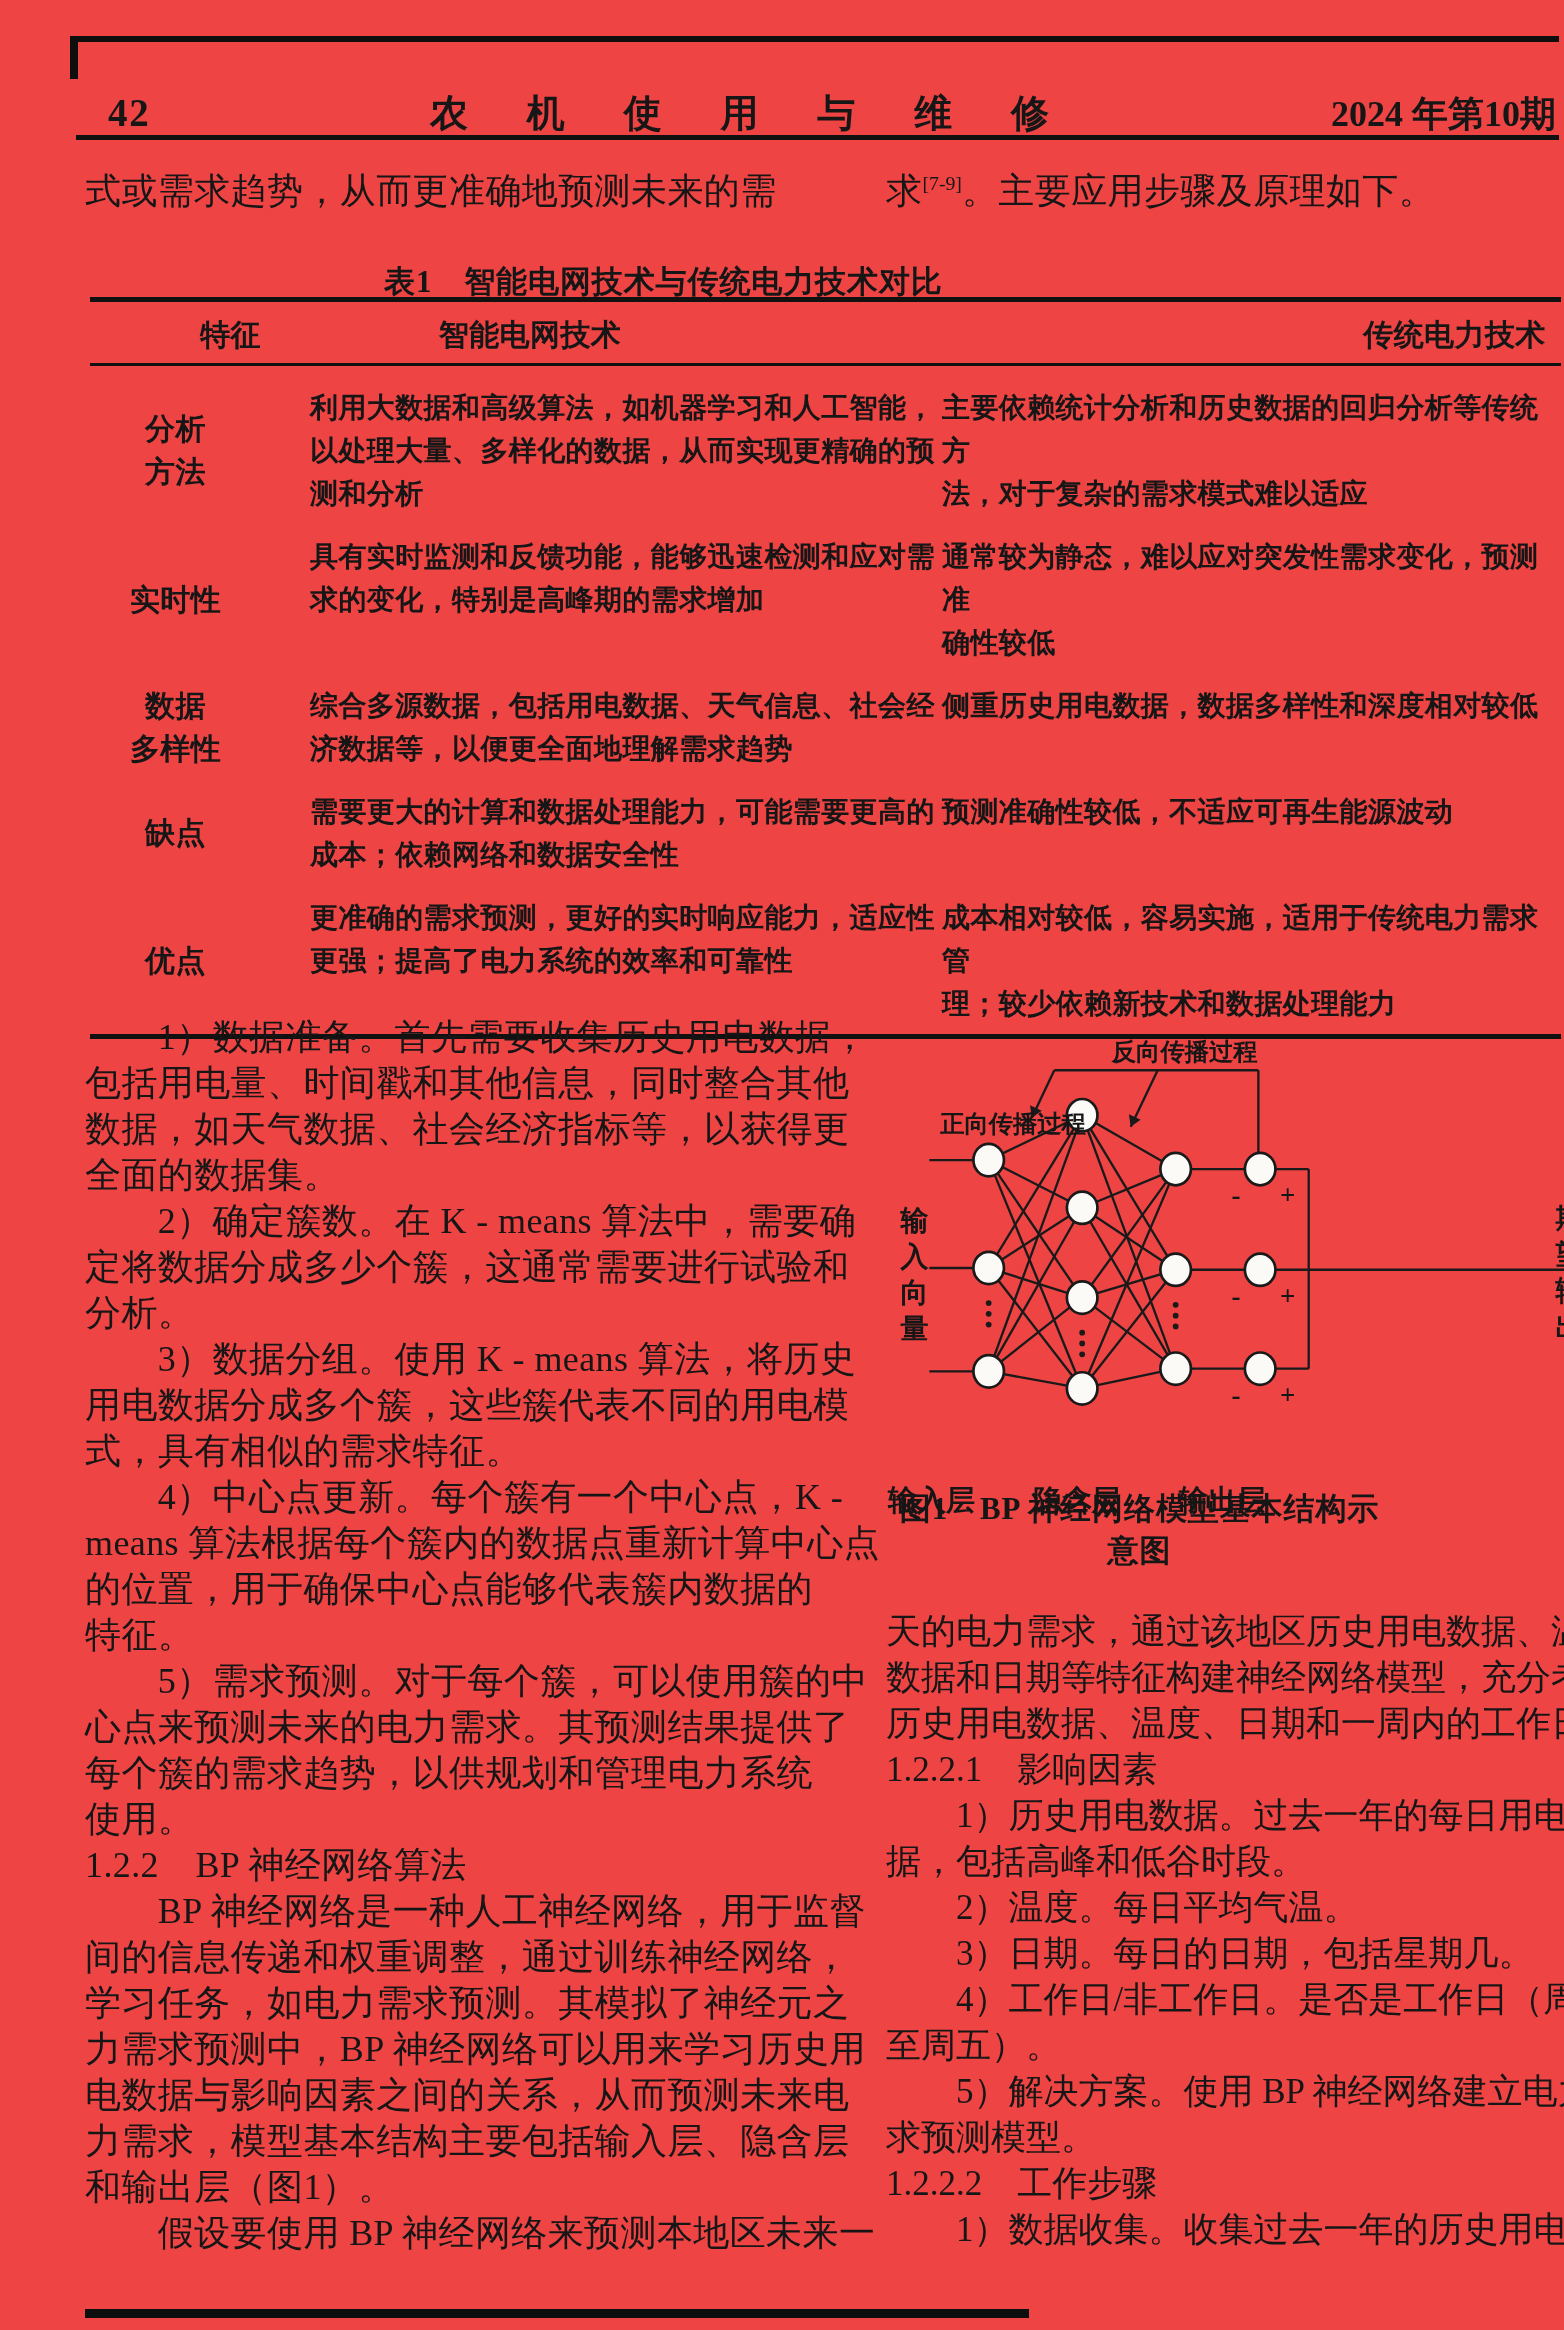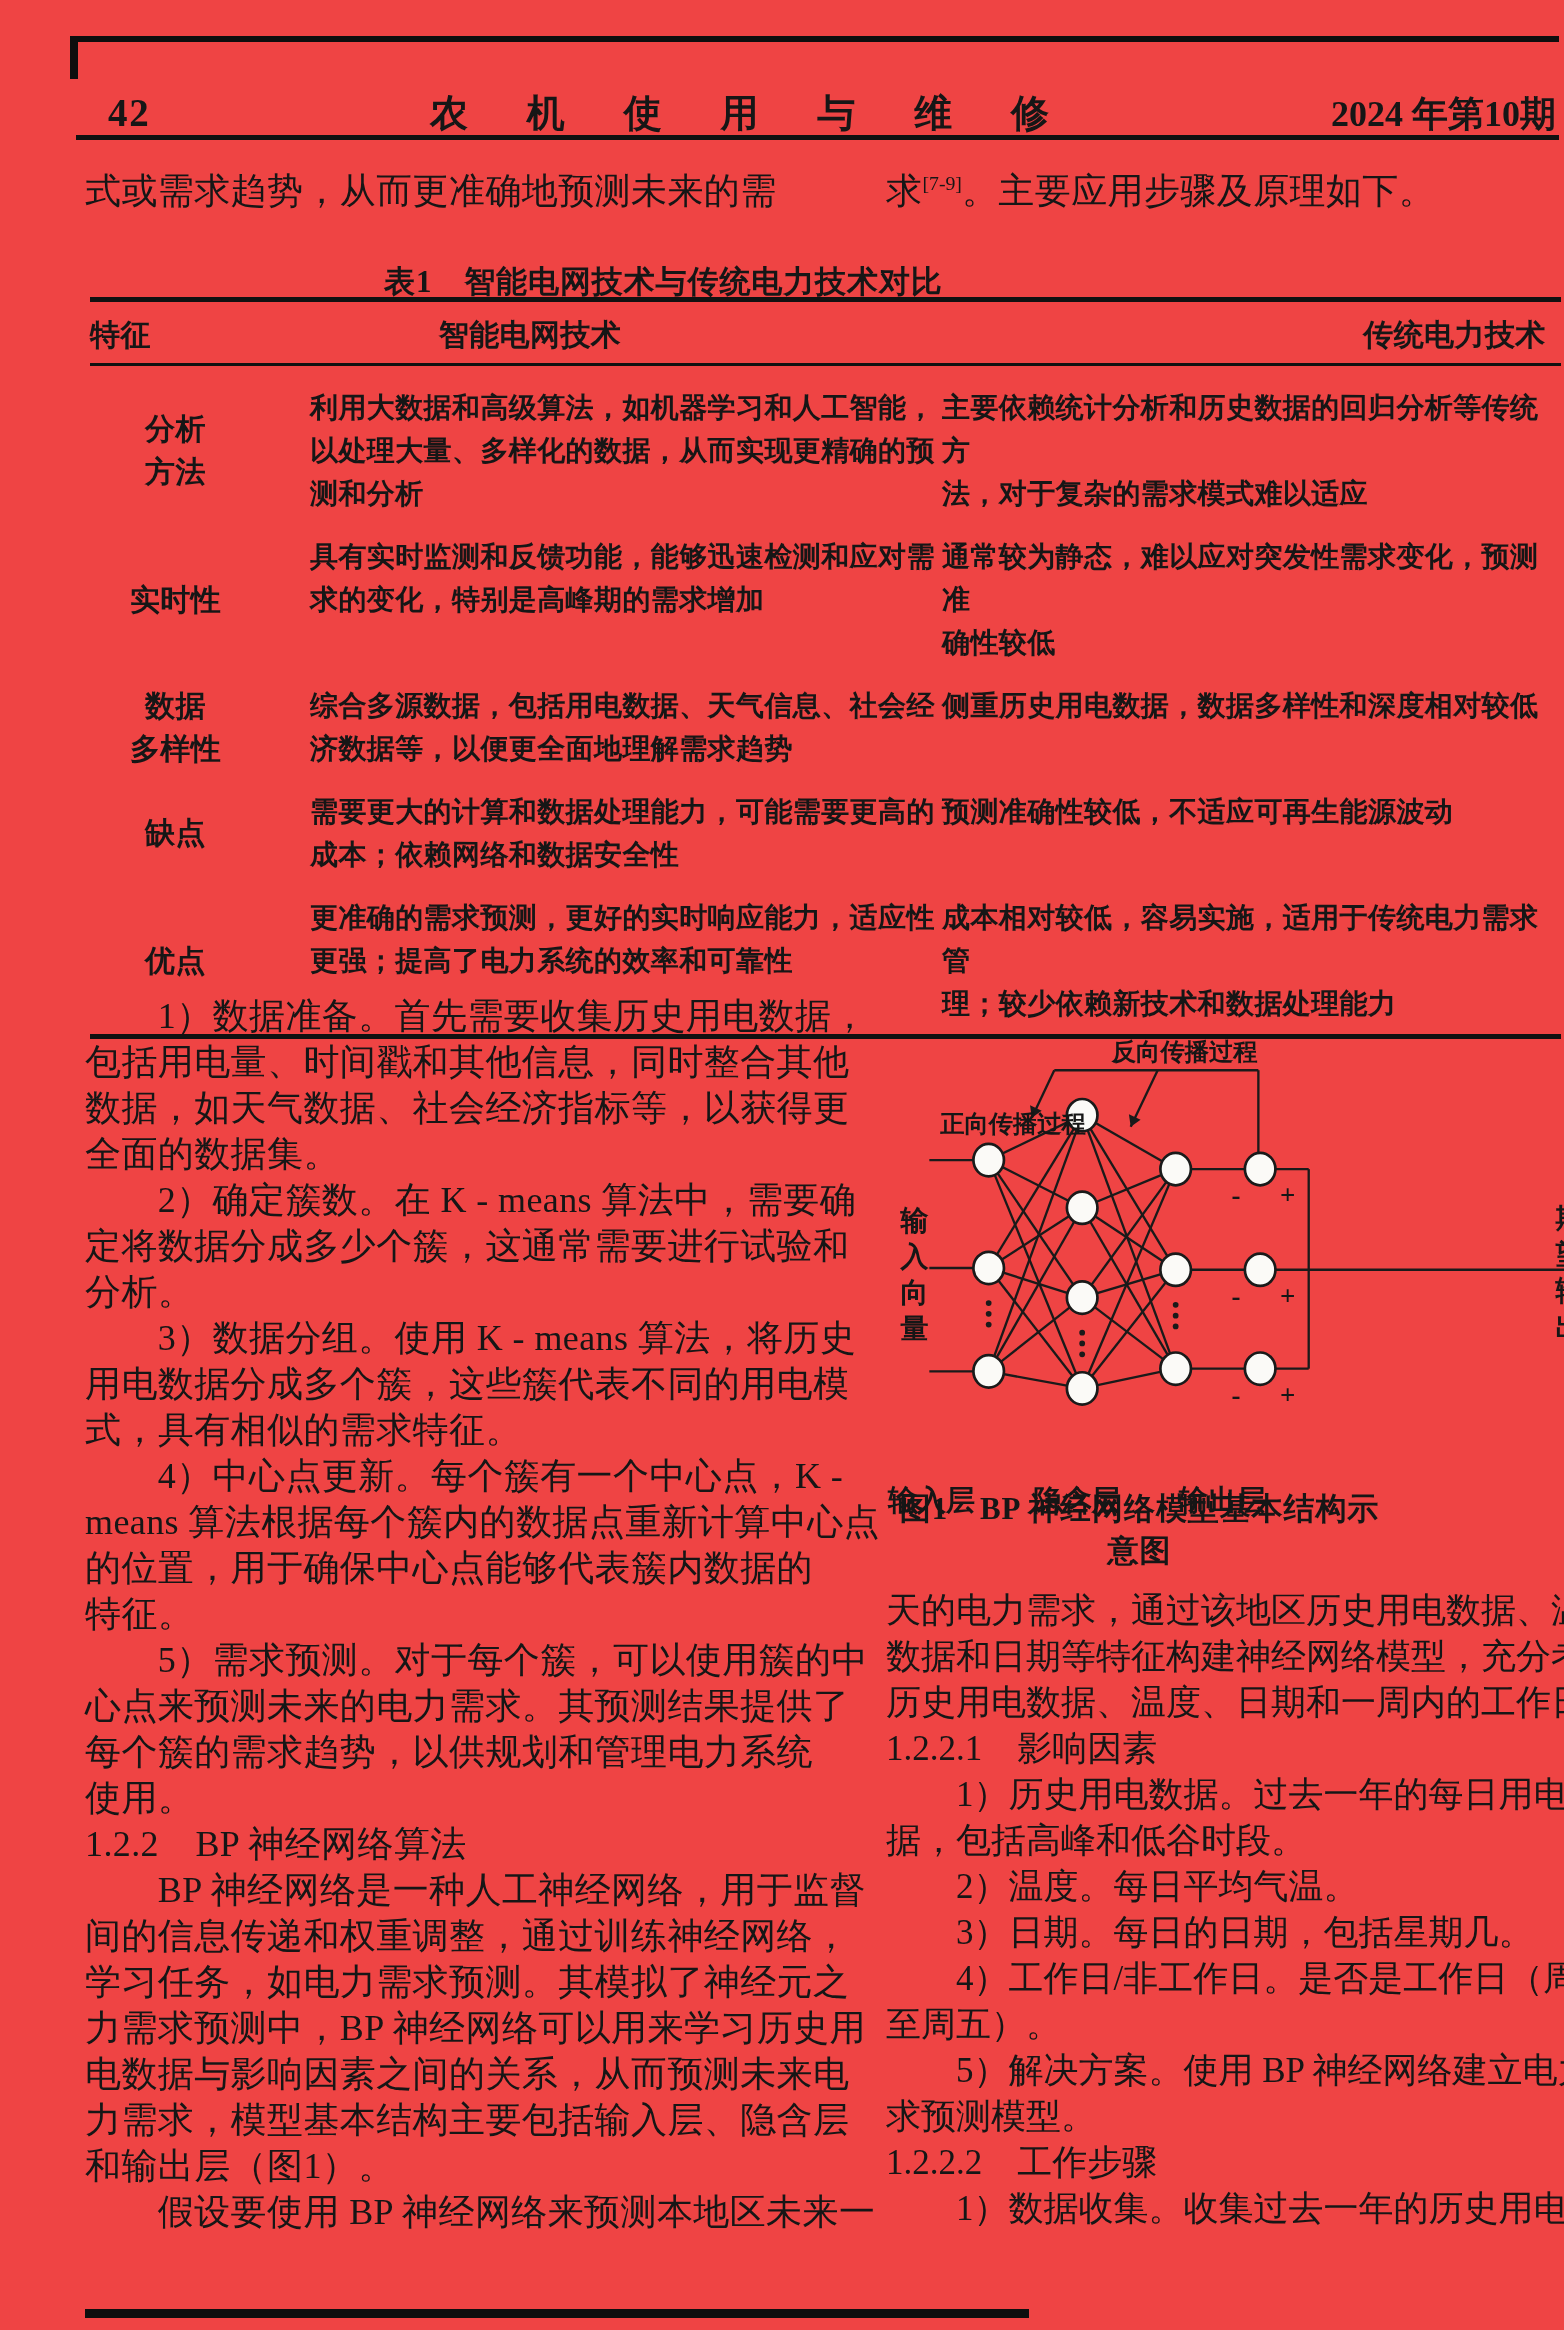--- a/index.html
+++ b/index.html
@@ -21,34 +21,34 @@
   
   .intro{top:167px;font-size:36px;letter-spacing:0.4px;white-space:nowrap;}
   .intro-left{left:85px;}
   .intro-right{left:886px;width:678px;overflow:hidden;}
   sup{font-size:0.55em;vertical-align:super;letter-spacing:0;}
   
   .tbl{left:90px;top:297px;width:1471px;border-top:5.4px solid #111;border-bottom:5.4px solid #111;
        font-size:28px;font-weight:600;letter-spacing:0.4px;}
   .tbl .thead{display:flex;align-items:center;padding:12.6px 0 7.2px 0;border-bottom:3.6px solid #111;
               font-size:30px;font-weight:700;}
-  .th-feature{width:171px;text-align:left;}
+  .th-feature{width:171px;text-align:right;}
   .th-smart{width:629px;margin-left:49px;text-align:center;padding-right:189px;box-sizing:border-box;}
   .th-trad{width:604px;margin-left:2.7px;text-align:right;}
   .tbody{padding-bottom:9px;}
   .trow{display:flex;padding-top:20px;}
   .cell-feature{width:171px;display:flex;flex-direction:column;justify-content:center;
                 align-items:center;font-size:30px;}
   .cell-feature .line{line-height:41px;}
   .cell-smart{width:629px;margin-left:49px;}
   .cell-trad{width:604px;margin-left:3px;}
   .tbl .txt .line{line-height:43px;}
   .tbl-title{left:384px;top:261px;font-size:31px;font-weight:700;letter-spacing:0.9px;}
   
-  .col{font-size:36px;letter-spacing:0.4px;}
+  .col{font-size:36px;letter-spacing:0.4px;margin-top:21px;}
   .col .line{line-height:46px;height:46px;white-space:nowrap;}
   .left-col{left:85px;top:993px;width:773px;}
   .right-col{left:886px;top:1588px;width:678px;overflow:hidden;font-size:35px;letter-spacing:0px;}
   
   .figure{left:888px;top:983px;width:676px;height:593px;}
   .layer-labels{position:absolute;top:454px;left:0;width:378px;display:flex;
                 justify-content:space-between;font-size:29px;font-weight:700;}
   .layer-labels span{display:block;margin-top:44px;}
   .fig-caption{position:absolute;top:505px;left:0;width:503px;text-align:center;
                font-size:31px;font-weight:700;letter-spacing:0.9px;}

